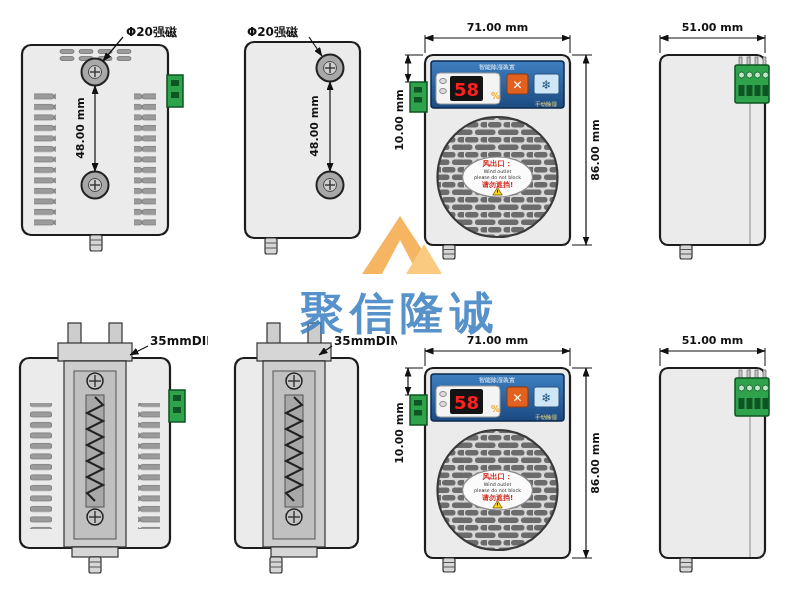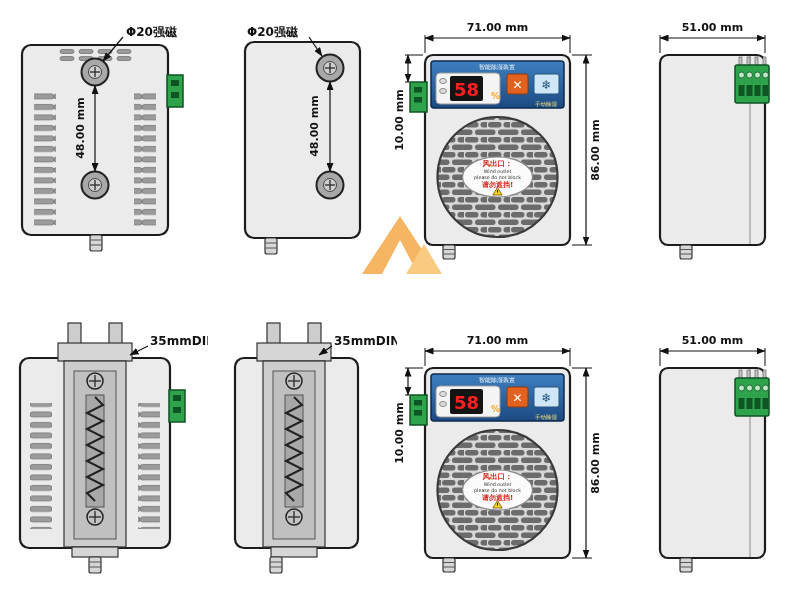--- a/index.html
+++ b/index.html
@@ -442,15 +442,16 @@
       </g>
     </svg>
   </div>
 
   <div class="watermark">
     <svg class="wm-logo" width="120" height="70" viewBox="0 0 120 70">
       <polygon points="22,66 60,8 98,66" fill="#f3a33c"></polygon>
       <polygon points="42,66 60,32 78,66" fill="#ffffff"></polygon>
       <polygon points="66,66 84,36 102,66" fill="#f8bd60"></polygon>
     </svg>
+    <div class="wm-cn">聚信隆诚</div>
   </div>
 
 </div>
 
 </body></html>

